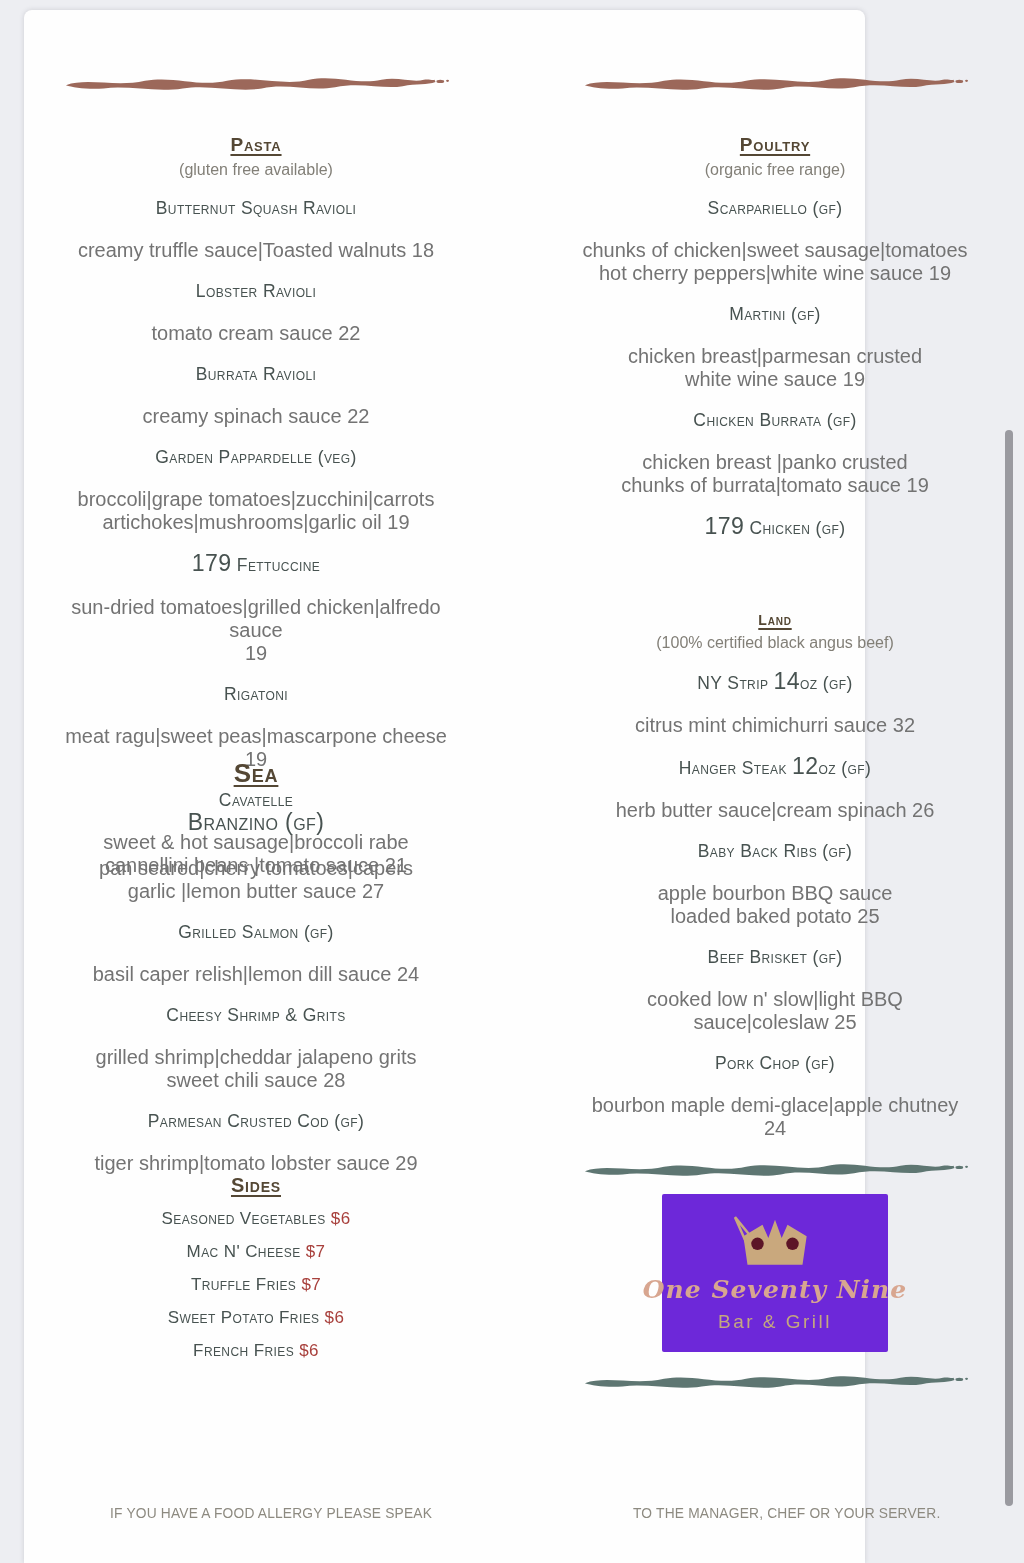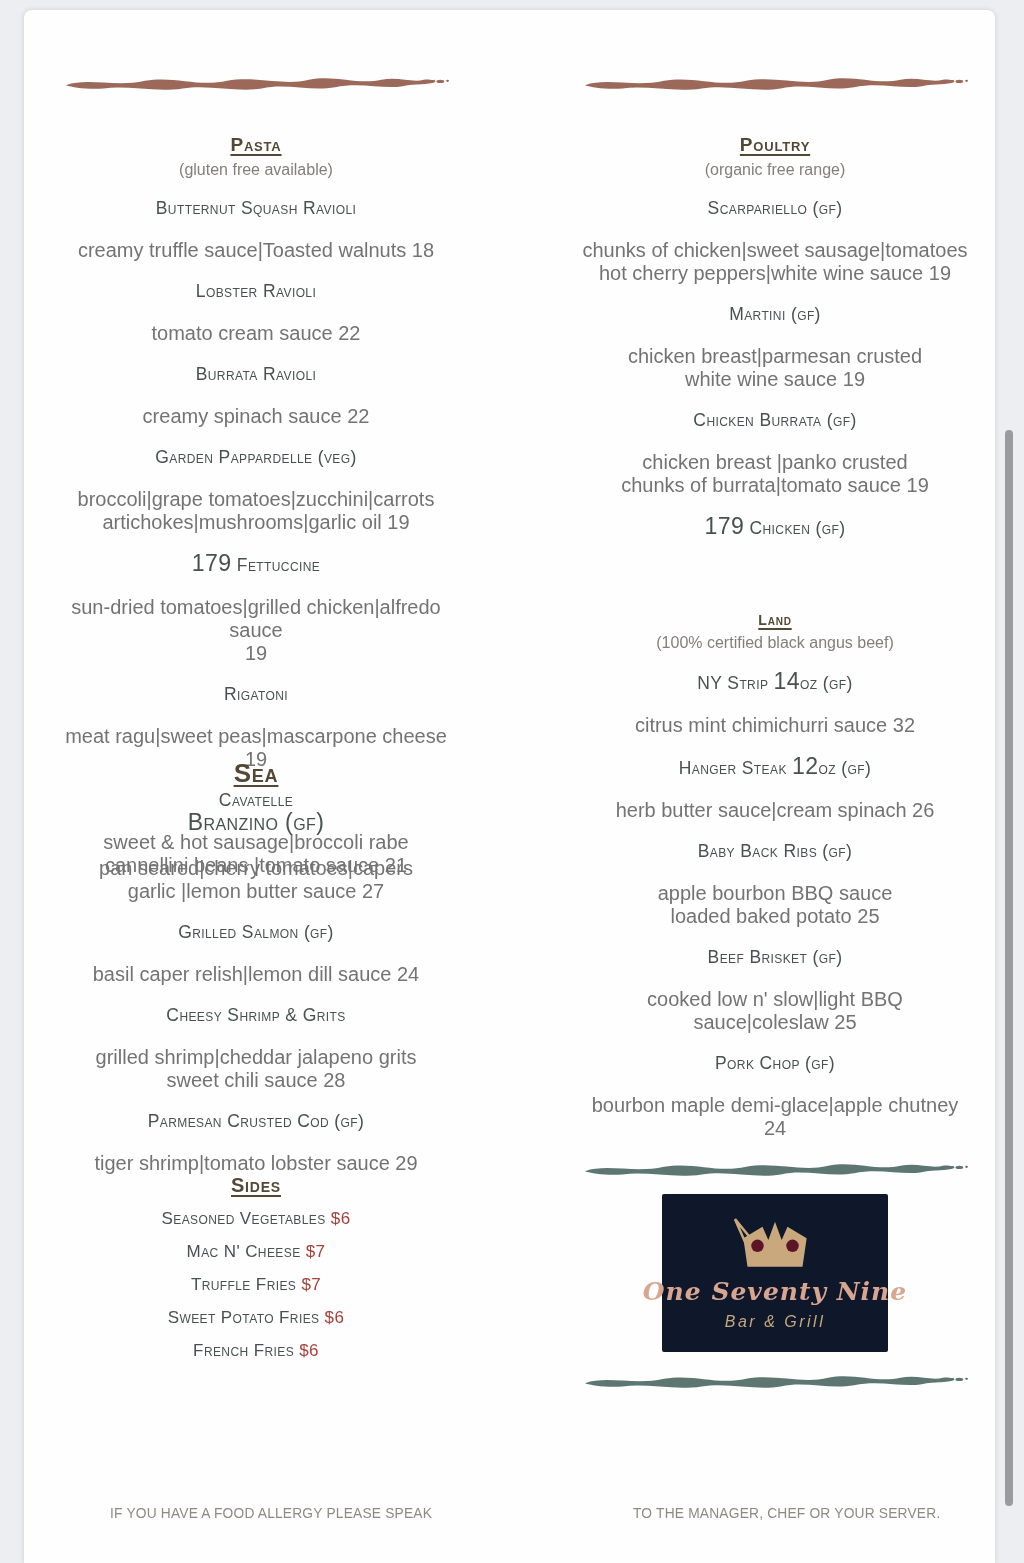--- a/index.html
+++ b/index.html
@@ -2,21 +2,21 @@
 <html><head>
 <meta charset="utf-8">
 <style>
   html,body{margin:0;padding:0;}
   body{
     width:1024px;height:1563px;position:relative;overflow:hidden;
     background:#edeef2;
     font-family:"Liberation Sans", sans-serif;
   }
   .page{
-    position:absolute;left:24px;top:10px;width:971px;height:1553px;
+    position:absolute;left:24px;top:10px;width:841px;height:1553px;
     background:#fefefe;border-radius:8px 8px 0 0;
     box-shadow:0 0 5px rgba(60,60,80,.18);
   }
   
   .scroll-thumb{
     position:absolute;left:1005px;top:430px;width:8px;height:1076px;
     background:#9a9aa0;border-radius:4px;z-index:9;
   }
   
   .section{position:absolute;text-align:center;}
@@ -54,30 +54,30 @@
   .item-desc{font-size:20px;color:#737373;line-height:23px;margin-top:20px;}
 
   .sides-item{
     margin-top:11px;font-size:17px;color:#475250;letter-spacing:.4px;
     font-variant:small-caps;line-height:22px;
   }
   .sides-item .price{color:#a8403c;font-variant:normal;}
 
   
   .logo{
-    width:226px;height:158px;margin:0 auto;background:#0f172a;
+    width:226px;height:158px;margin:0 auto;background:#6d28d9;
     display:flex;flex-direction:column;align-items:center;justify-content:center;
     border-radius:2px;
   }
   .crown{width:108px;height:60px;display:block;margin-bottom:2px;}
   .logo-title{
     font-family:"DejaVu Serif", serif;font-style:italic;font-weight:bold;
     font-size:25px;color:#d8a690;letter-spacing:1px;white-space:nowrap;
   }
-  .logo-tagline{font-size:16px;color:#c4a87e;letter-spacing:2.5px;margin-top:7px;font-style:italic;}
+  .logo-tagline{font-size:19px;color:#c4a87e;letter-spacing:2.5px;margin-top:7px;}
   .logo-block .brush-bottom{margin-top:16px;}
 
   
   .foot{
     position:absolute;top:1495px;font-size:14.5px;color:#8d8a80;letter-spacing:.2px;
     transform:scaleX(.95);transform-origin:left;white-space:nowrap;
   }
   .foot-left{left:86px;}
   .foot-right{left:609px;}
 </style>

